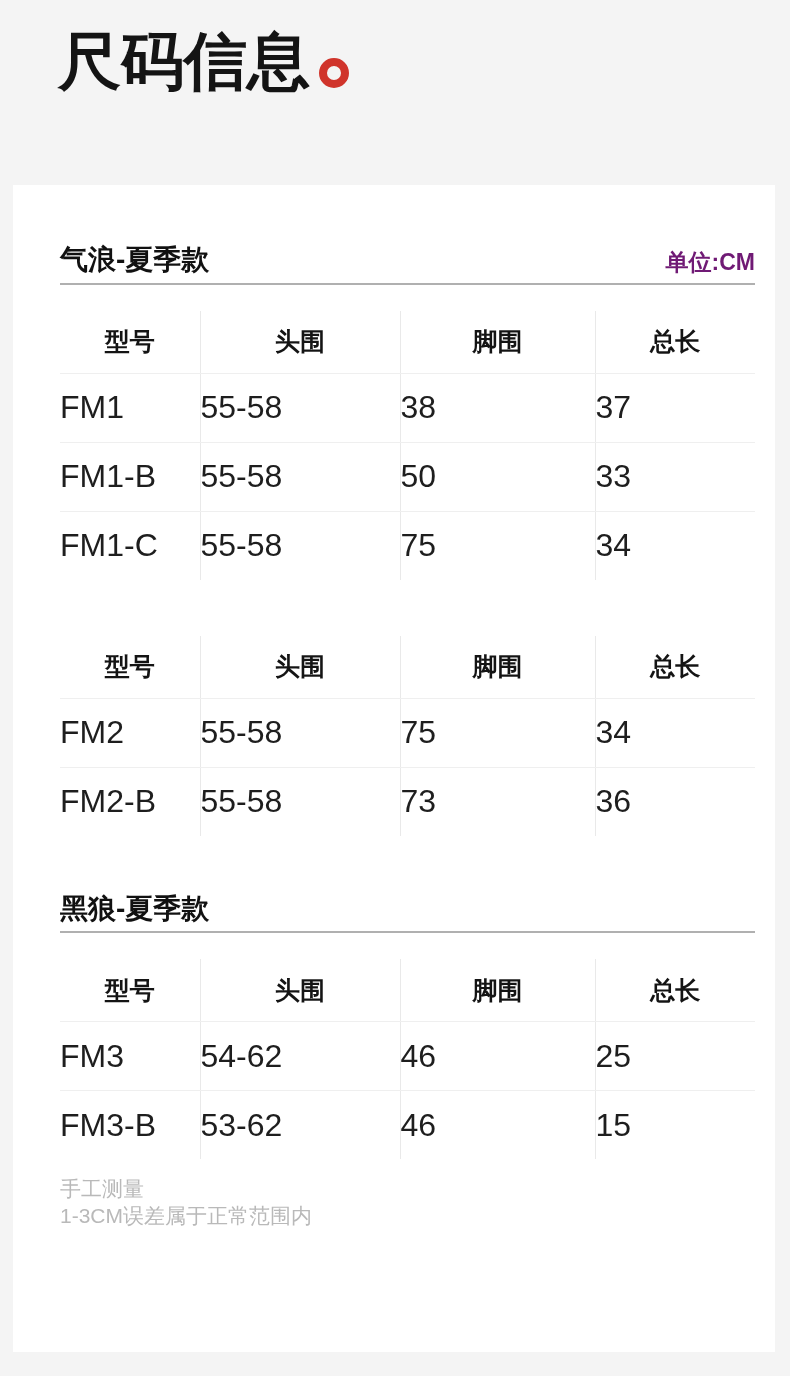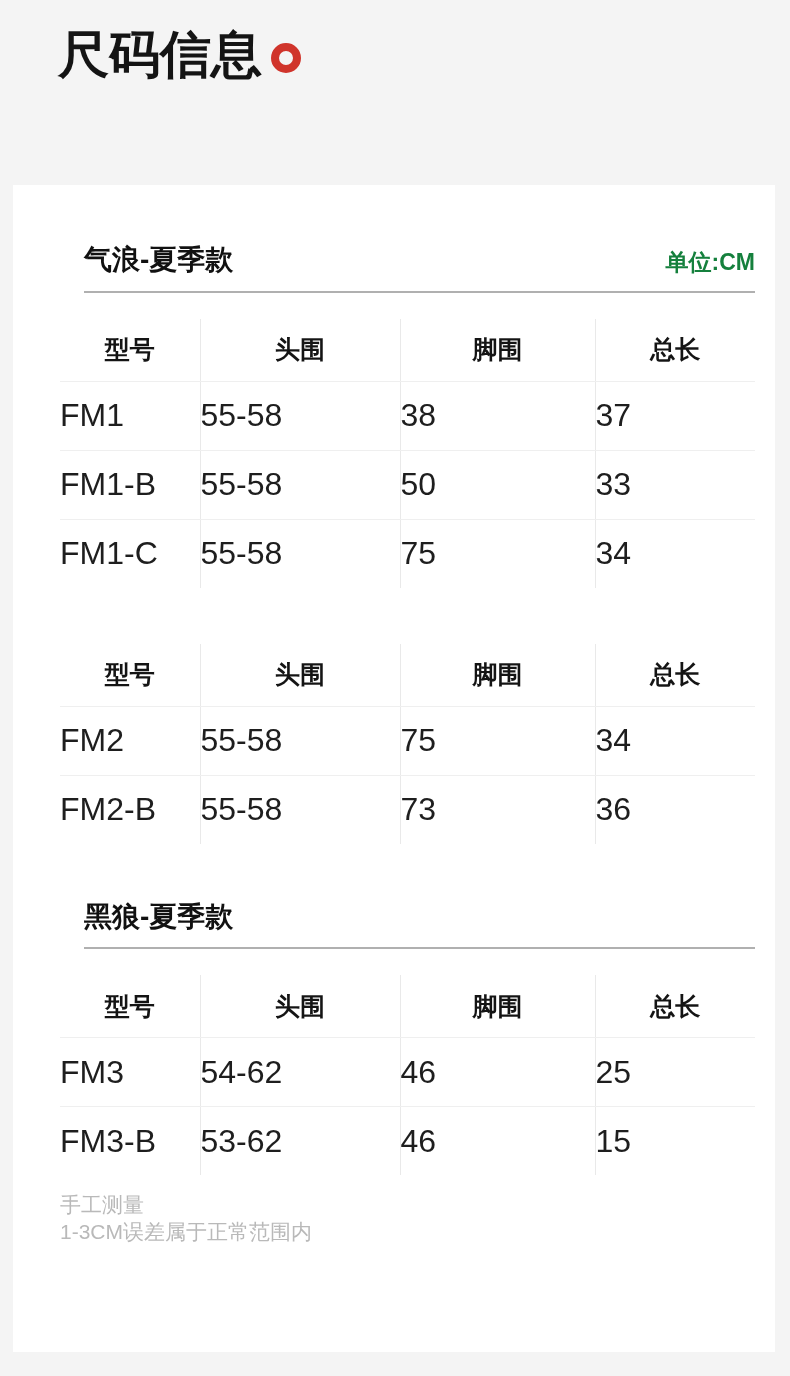--- a/index.html
+++ b/index.html
@@ -8,21 +8,21 @@
     background:#f4f4f4;
     position:relative;
     font-family:"Liberation Sans","DejaVu Sans",sans-serif;
     -webkit-font-smoothing:antialiased;
   }
 
   
   .page-title {
     position:absolute; top:24px; left:58px;
     display:flex; align-items:flex-end;
-    font-size:51px; font-weight:900; color:#141414;
+    font-size:63px; font-weight:900; color:#141414;
     line-height:1.2; letter-spacing:0;
   }
   .title-dot {
     display:inline-block;
     width:14px; height:14px;
     border:8px solid #d0342b;
     border-radius:50%;
     margin-left:9px; margin-bottom:12px;
   }
 
@@ -35,25 +35,24 @@
 
   
   .section { margin-left:47px; width:695px; }
   .sec-a { margin-top:58px; }
   .sec-b { margin-top:56px; }
   .sec-c { margin-top:56px; }
 
   .sec-head {
     display:flex; justify-content:space-between; align-items:flex-end;
     border-bottom:2px solid #b0b0b0;
-    padding-bottom:14px;
-    margin-left:24px;
+    padding-bottom:6px;
   }
   .sec-title { margin:0; font-size:28px; font-weight:bold; color:#111111; line-height:1.2; }
-  .unit-label { font-size:23px; font-weight:bold; color:#15803d; line-height:1.2; }
+  .unit-label { font-size:23px; font-weight:bold; color:#701a75; line-height:1.2; }
 
   
   table.size-table {
     border-collapse:collapse; table-layout:fixed;
     width:695px; margin-top:26px;
   }
   col.w0 { width:140px; }
   col.w1 { width:200px; }
   col.w2 { width:195px; }
   col.w3 { width:160px; }

